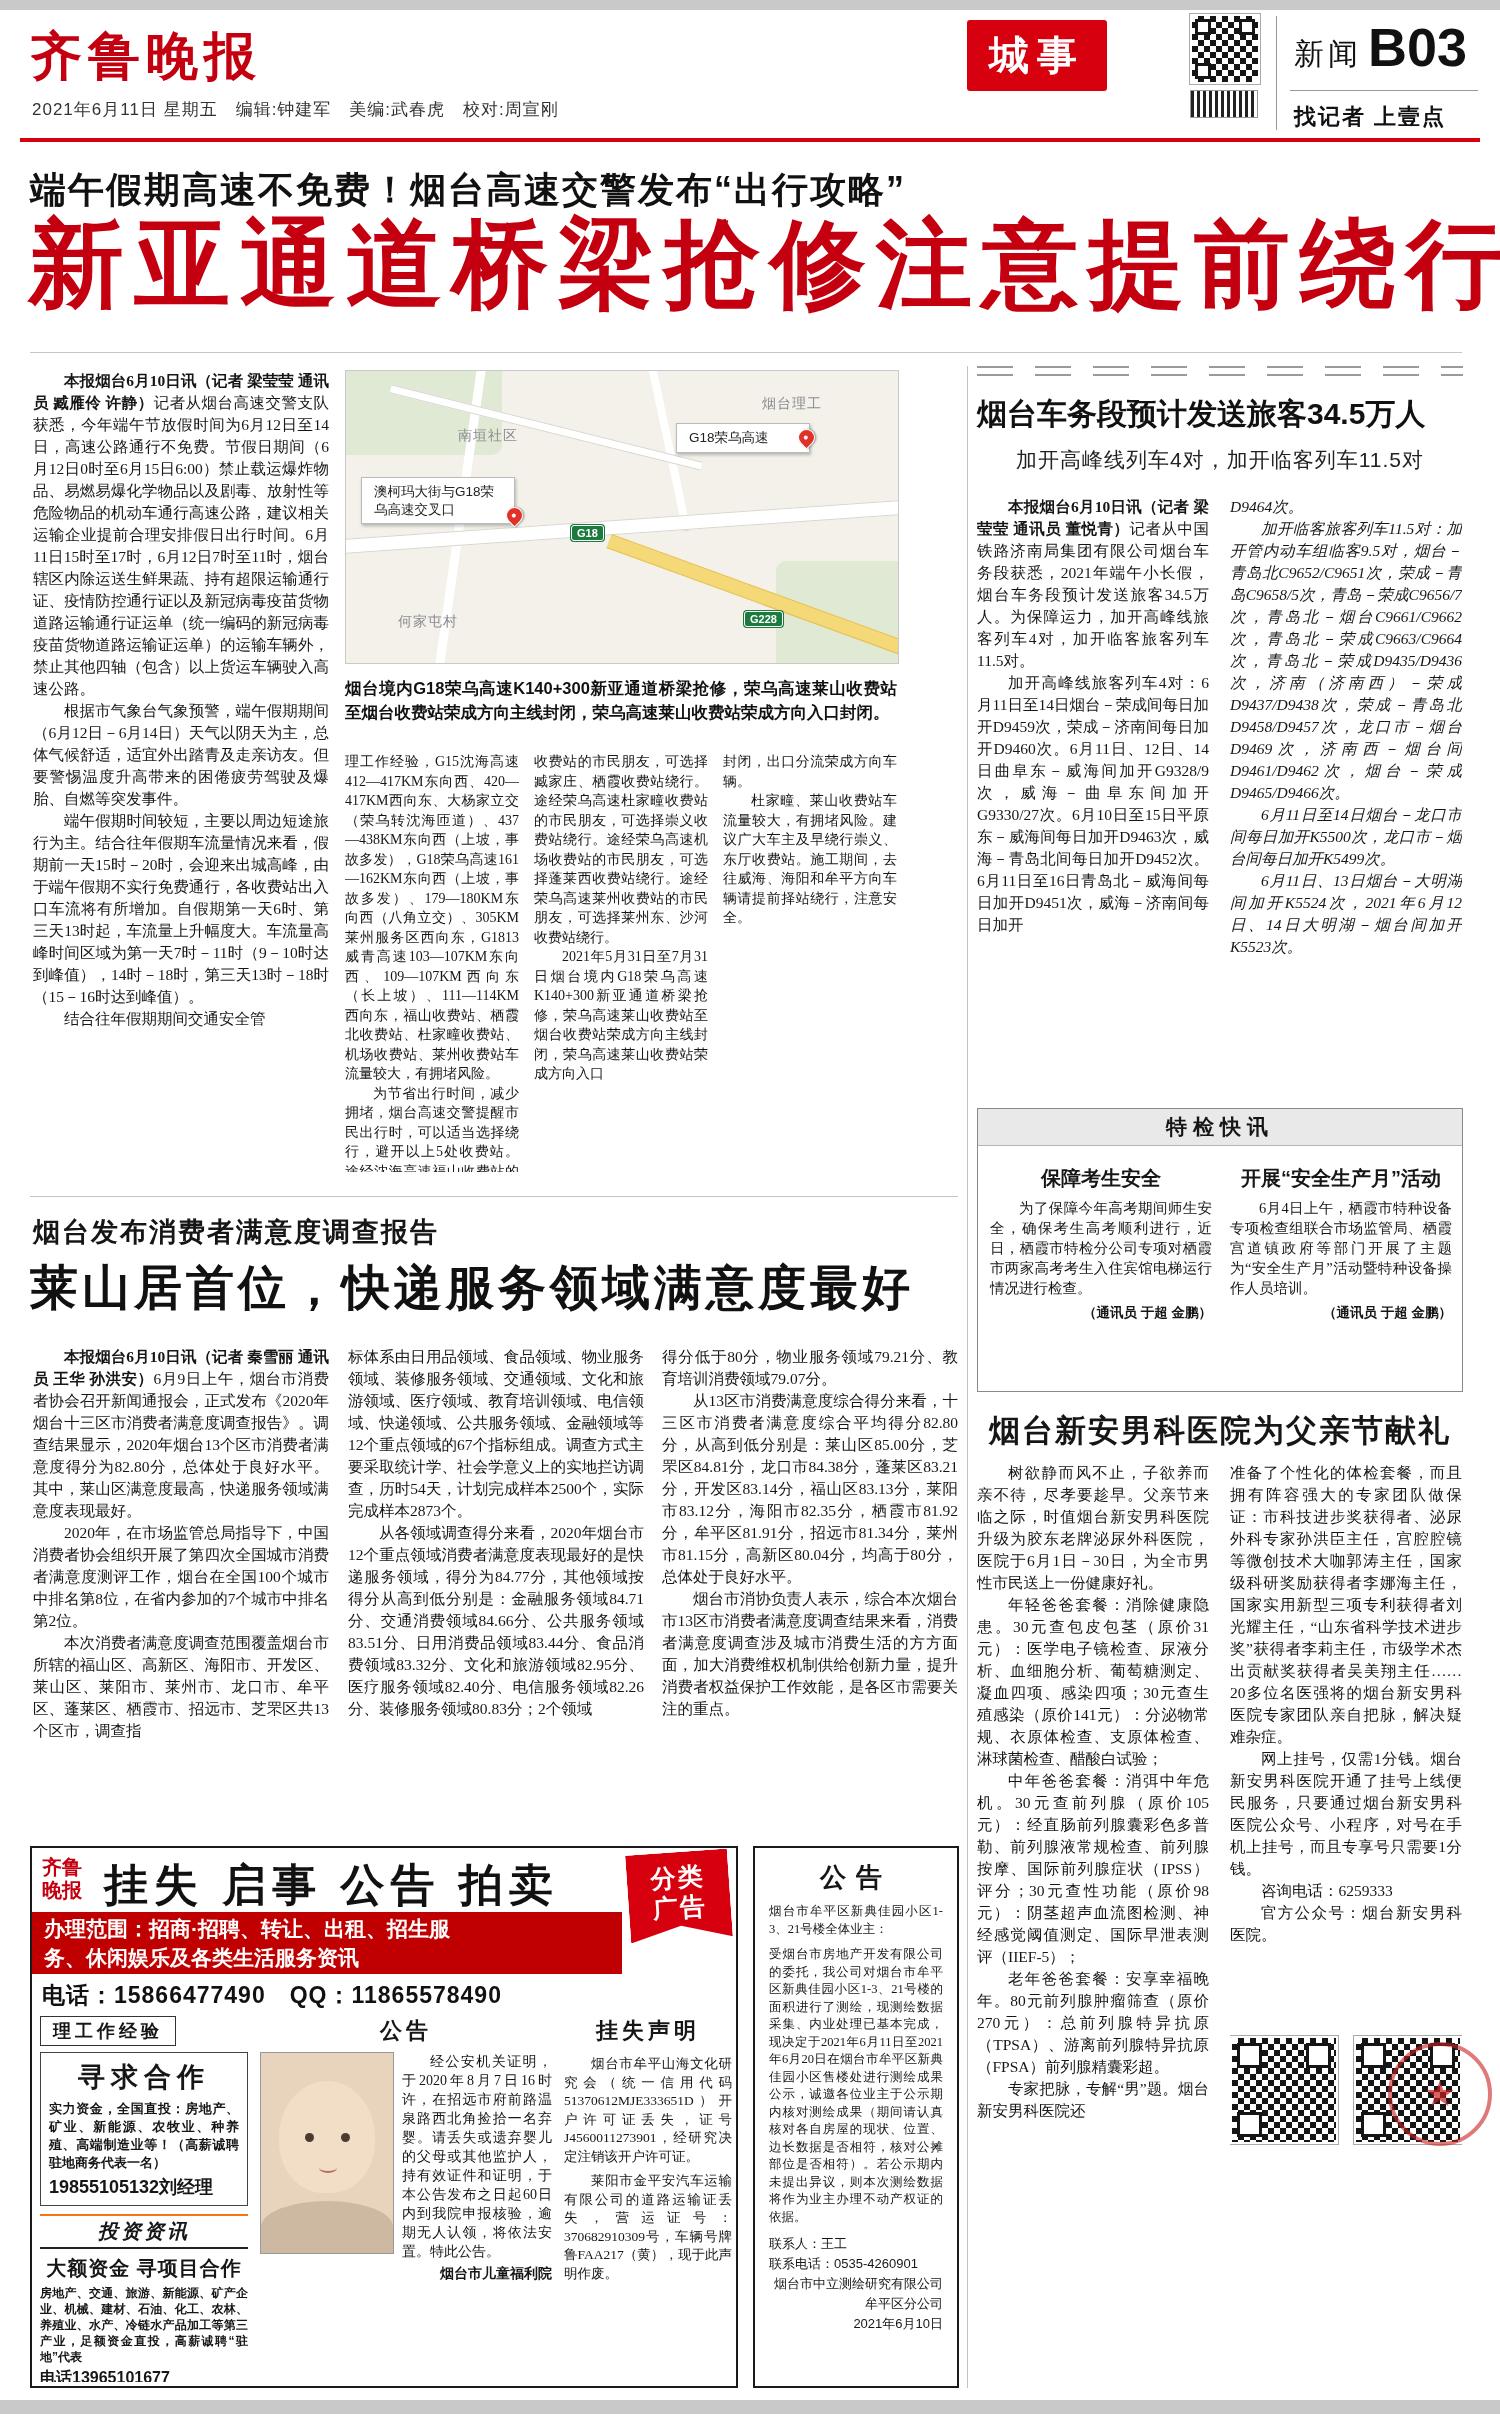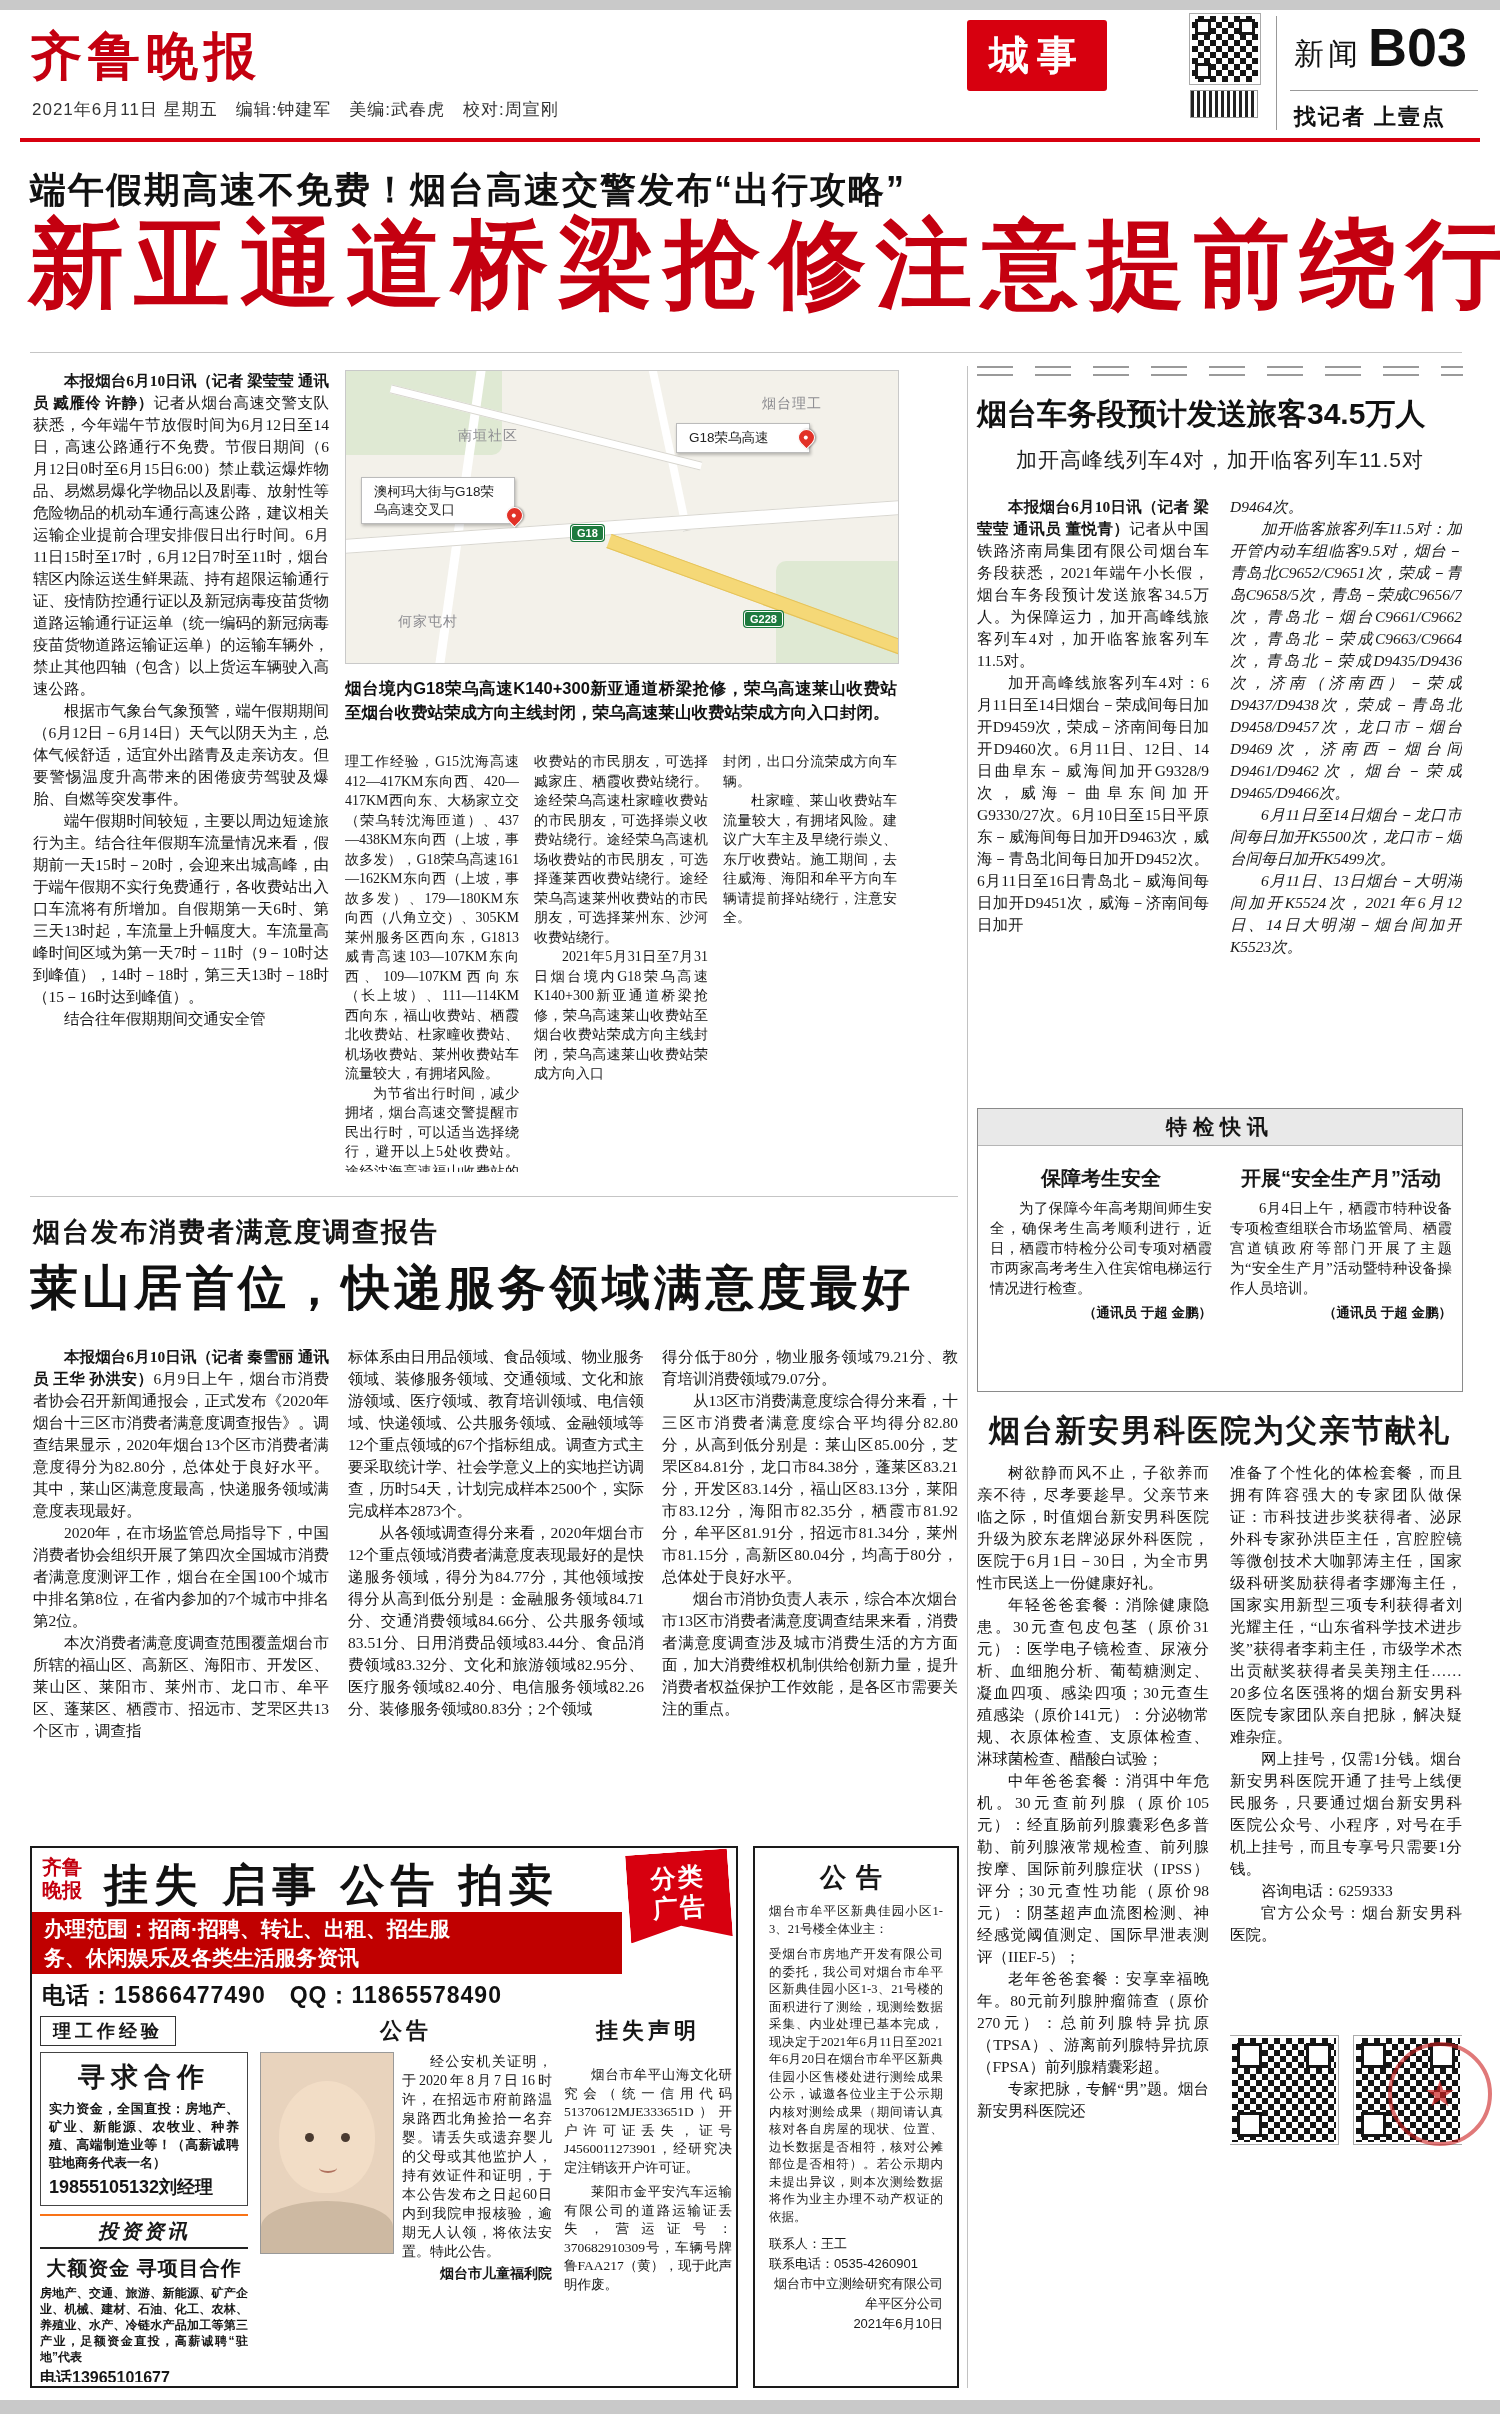--- a/index.html
+++ b/index.html
@@ -273,21 +273,21 @@
           <div class="mouth"></div>
           <div class="hood"></div>
         </div>
         <p>经公安机关证明，于2020年8月7日16时许，在招远市府前路温泉路西北角捡拾一名弃婴。请丢失或遗弃婴儿的父母或其他监护人，持有效证件和证明，于本公告发布之日起60日内到我院申报核验，逾期无人认领，将依法安置。特此公告。</p>
       </div>
       <div class="ad-sign">烟台市儿童福利院</div>
     </div>
 
     <div class="abs clip" style="left:532px;top:168px;width:168px;height:366px;">
       <div class="ad-h">挂失声明</div>
-      <div class="gs-body" style="margin-top:20px;">
+      <div class="gs-body" style="margin-top:9px;">
         <p>烟台市牟平山海文化研究会（统一信用代码51370612MJE333651D）开户许可证丢失，证号J4560011273901，经研究决定注销该开户许可证。</p>
         <p>莱阳市金平安汽车运输有限公司的道路运输证丢失，营运证号：370682910309号，车辆号牌鲁FAA217（黄），现于此声明作废。</p>
       </div>
     </div>
   </div>
 
   <div class="abs notice-box" style="left:753px;top:1846px;width:206px;height:542px;">
     <div class="nb-title">公告</div>
     <div class="nb-body">烟台市牟平区新典佳园小区1-3、21号楼全体业主：</div>
     <div class="nb-body">受烟台市房地产开发有限公司的委托，我公司对烟台市牟平区新典佳园小区1-3、21号楼的面积进行了测绘，现测绘数据采集、内业处理已基本完成，现决定于2021年6月11日至2021年6月20日在烟台市牟平区新典佳园小区售楼处进行测绘成果公示，诚邀各位业主于公示期内核对测绘成果（期间请认真核对各自房屋的现状、位置、边长数据是否相符，核对公摊部位是否相符）。若公示期内未提出异议，则本次测绘数据将作为业主办理不动产权证的依据。</div>

